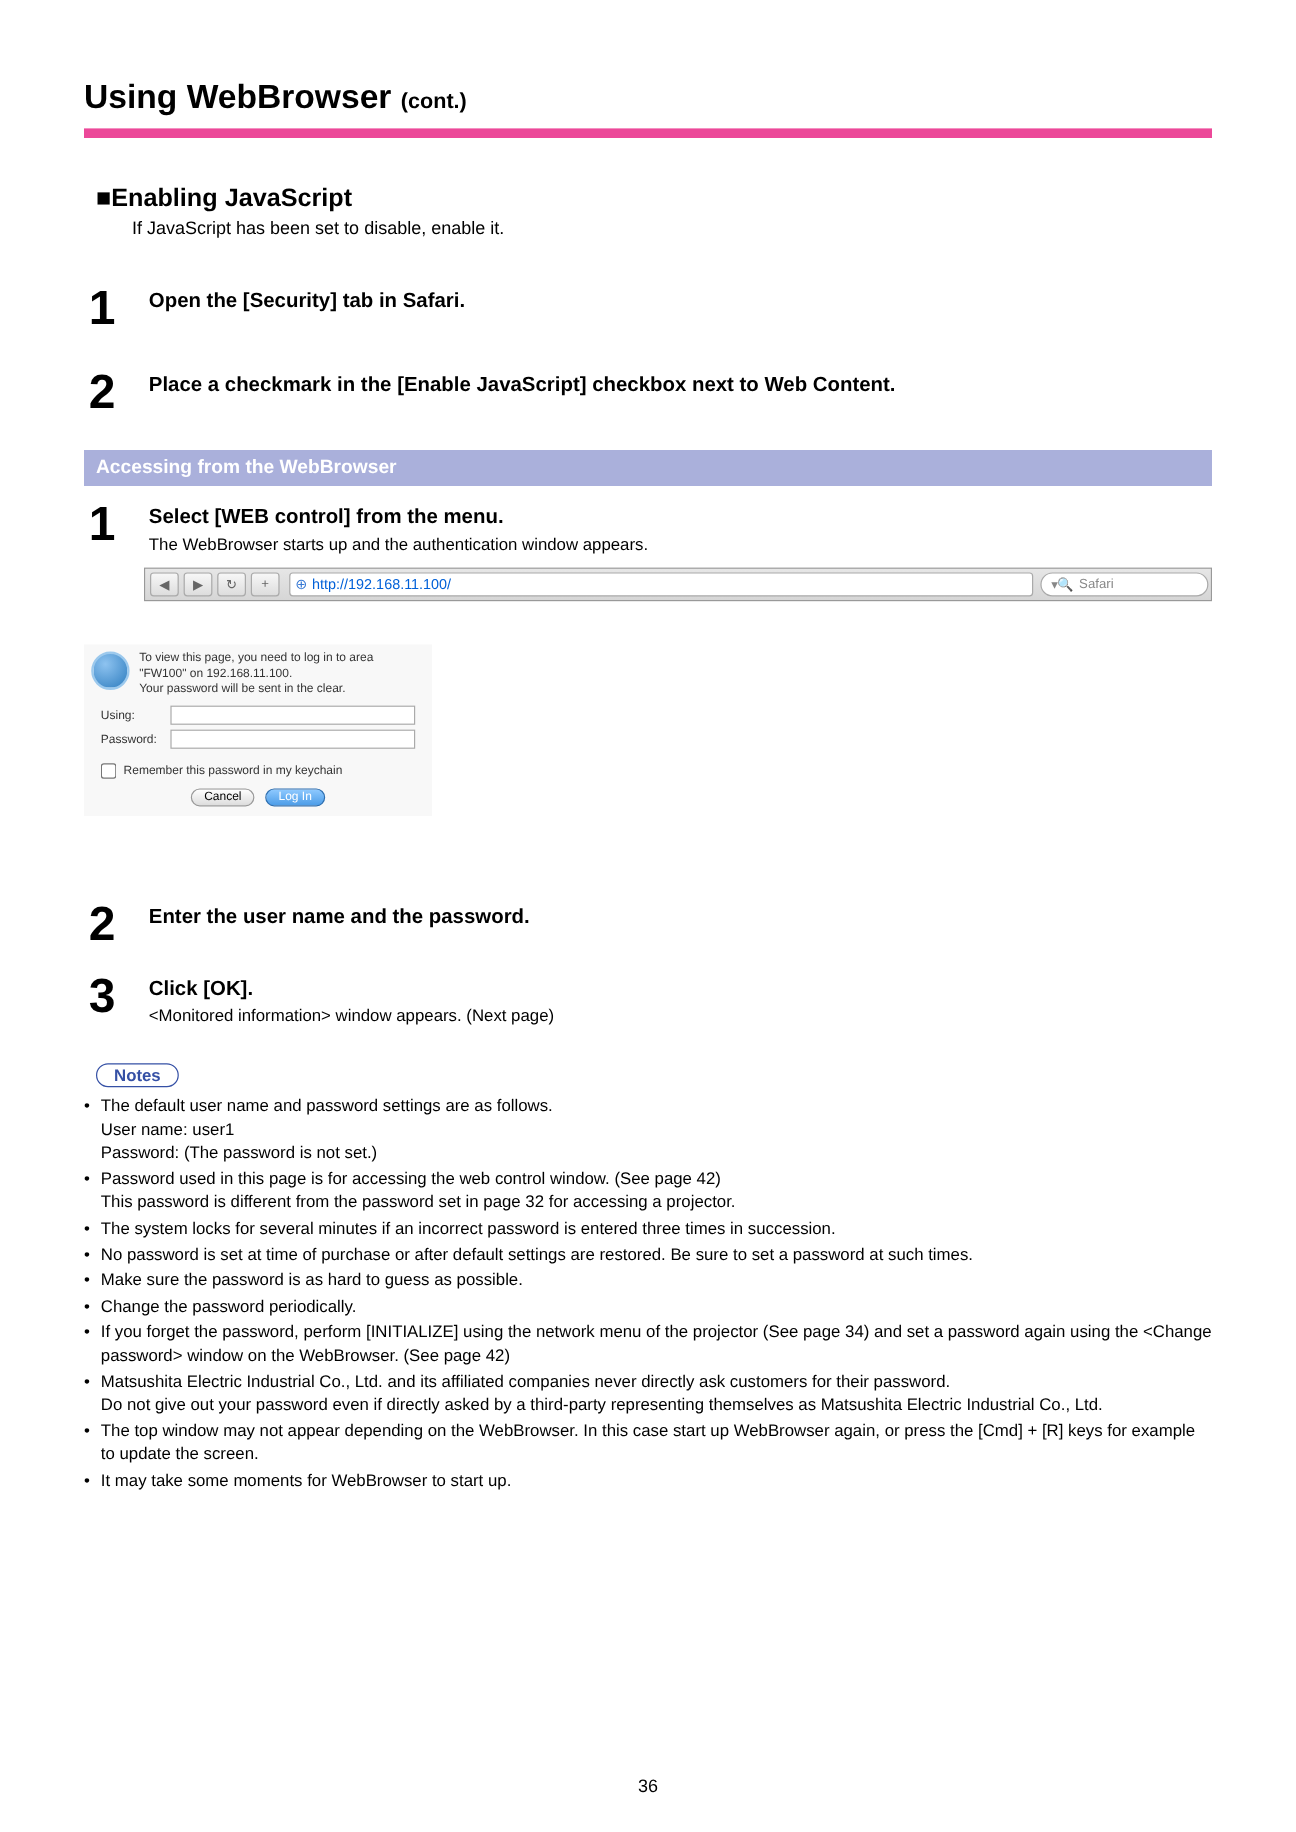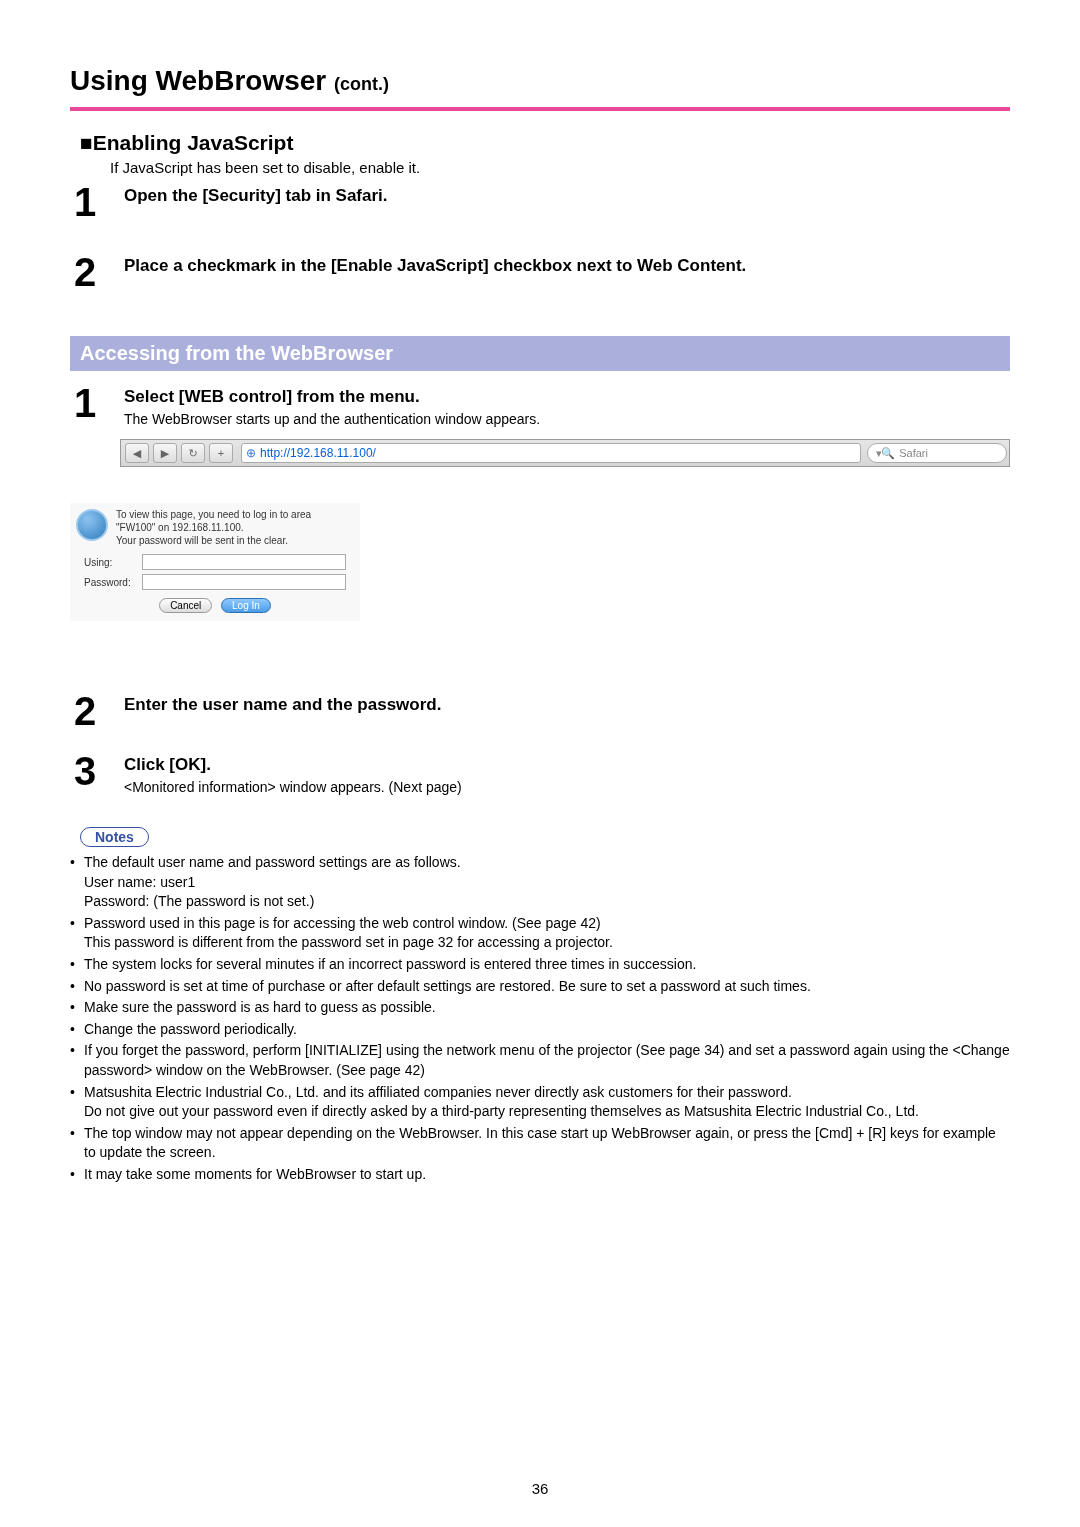--- a/index.html
+++ b/index.html
@@ -9,34 +9,34 @@
       width: 1080px;
       height: 1527px;
       position: relative;
       padding: 65px 70px 0 70px;
       color: #000;
     }
     .page-title {
       font-size: 28px;
       font-weight: bold;
       padding-bottom: 10px;
-      border-bottom: 4px solid #ec4899;
-      margin-bottom: 20px;
+      border-bottom: 8px solid #ec4899;
+      margin-bottom: 39px;
     }
     .page-title .cont { font-size: 18px; font-weight: bold; }
     .sub-heading {
       font-size: 21px;
       font-weight: bold;
       margin-left: 10px;
     }
     .sub-text {
       font-size: 15px;
       margin-left: 40px;
       margin-top: 4px;
-      margin-bottom: 6px;
+      margin-bottom: 38px;
     }
     .step {
       display: flex;
       align-items: flex-start;
       margin-left: 4px;
       margin-bottom: 30px;
     }
     .step .num {
       font-size: 40px;
       font-weight: bold;
@@ -44,23 +44,23 @@
       text-align: left;
       line-height: 1;
     }
     .step .step-body { padding-top: 4px; flex: 1; }
     .step-title { font-size: 17px; font-weight: bold; }
     .step-desc { font-size: 14px; margin-top: 4px; }
     .section-bar {
       background: #aab0db;
       color: #fff;
       padding: 6px 10px;
-      font-size: 20px;
-      font-weight: bold;
-      margin-top: 44px;
+      font-size: 16px;
+      font-weight: bold;
+      margin-top: 28px;
       margin-bottom: 12px;
     }
     
     .browser-bar {
       margin-left: 50px;
       height: 28px;
       border: 1px solid #999;
       background: linear-gradient(#e6e6e6, #d6d6d6);
       display: flex;
       align-items: center;
@@ -234,20 +234,24 @@
     <div class="ad-fields">
       <div class="ad-field">
         <label>Using:</label>
         <input type="text" style="">
       </div>
       <div class="ad-field">
         <label>Password:</label>
         <input type="password" style="">
       </div>
     </div>
+    <div class="ad-remember">
+      <input type="checkbox" style="">
+      <span>Remember this password in my keychain</span>
+    </div>
     <div class="ad-buttons">
       <button>Cancel</button>
       <button class="login-btn">Log In</button>
     </div>
   </div>
 </div>
 
 <div style="height:70px;"></div>
 
 <div class="step" style="margin-bottom:20px;">

